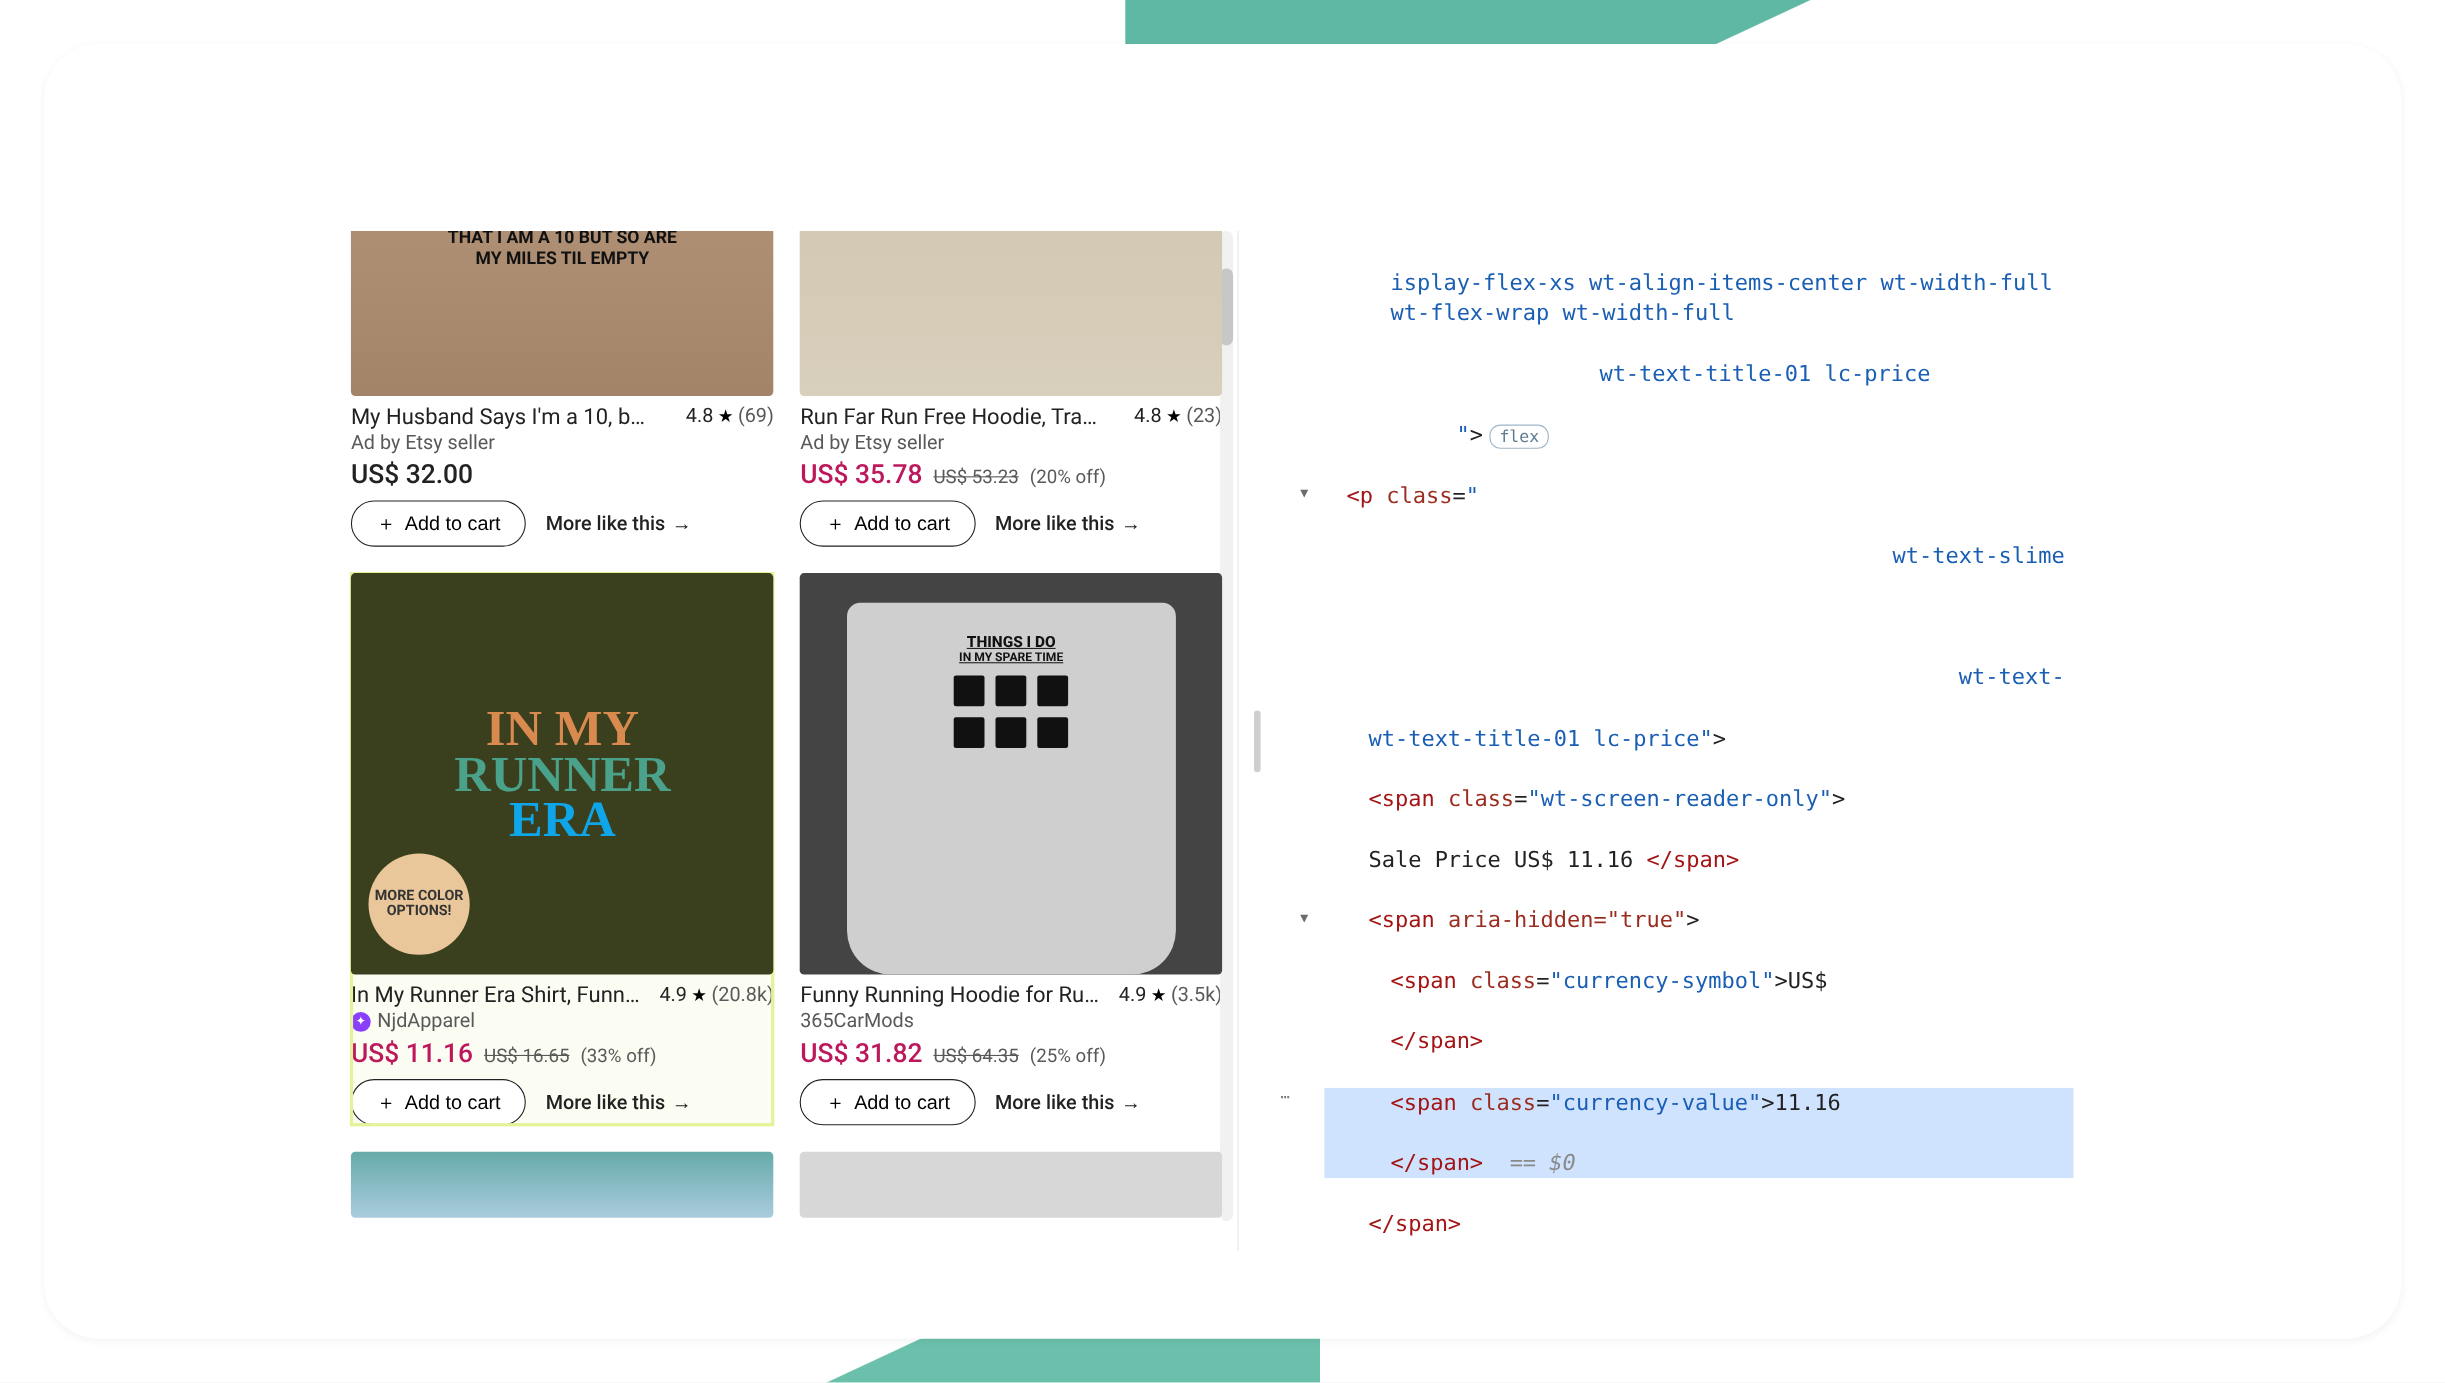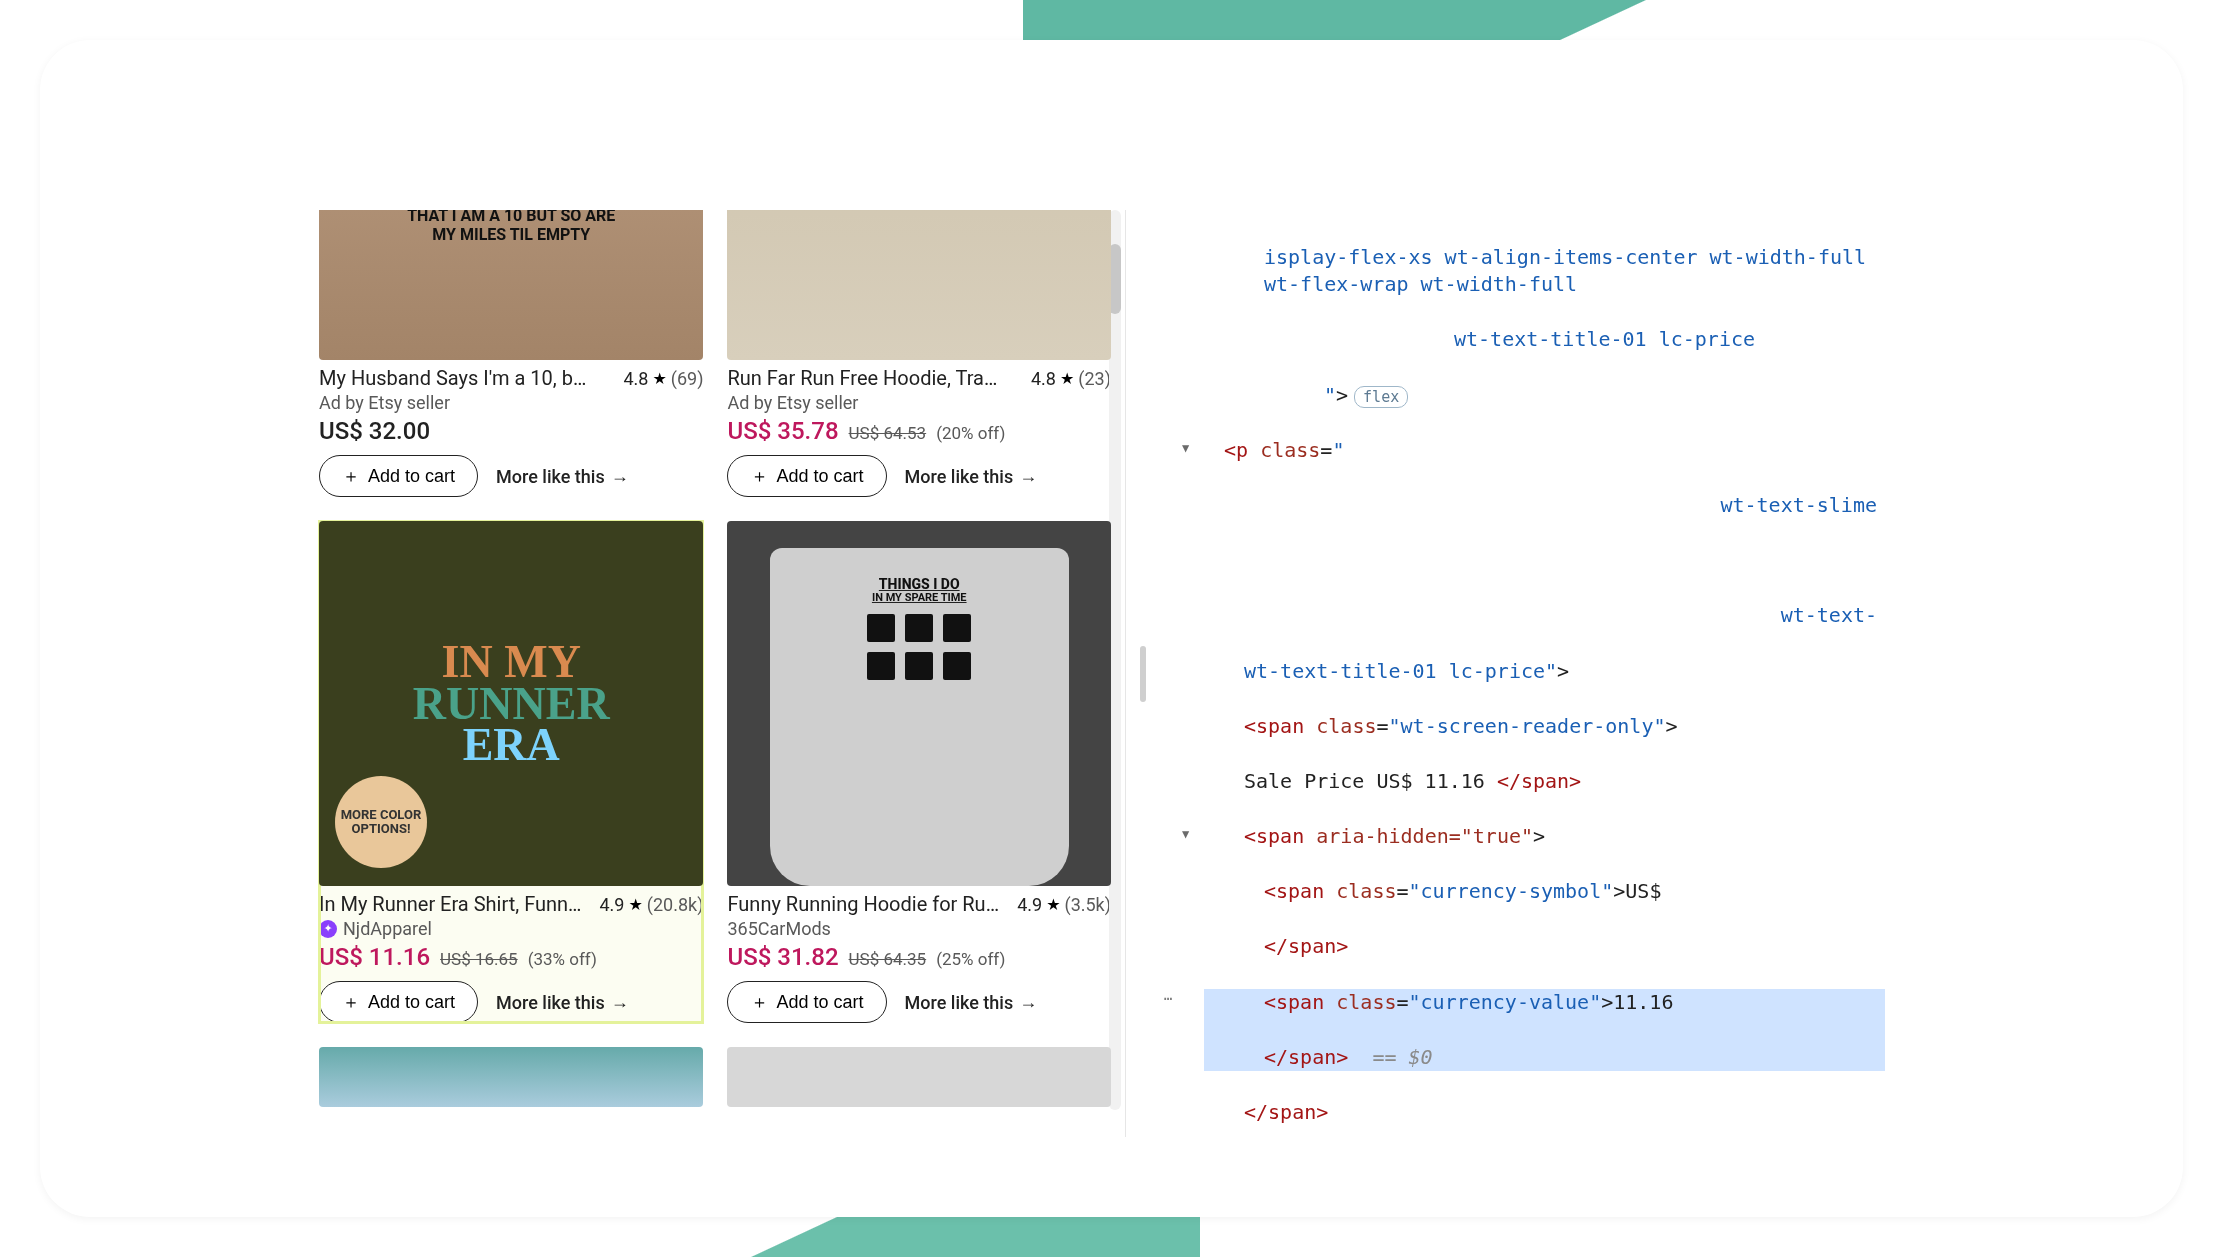--- a/index.html
+++ b/index.html
@@ -168,21 +168,21 @@
   align-items: center;
   gap: 6px;
   cursor: pointer;
 }
 
 .thumb.p1 { background: linear-gradient(#b7987d,#a38468); display:flex;align-items:center;justify-content:center; }
 .thumb.p1 .tee { width:60%;text-align:center;color:#111;font-weight:700;font-size:16px;line-height:1.2;}
 .thumb.p2 { background: linear-gradient(#cfc4ad,#d8cfbc); }
 .thumb.p3 { background: #3a3f1e; display:flex;align-items:center;justify-content:center; position:relative;}
 .thumb.p3 .wavy { font-family: Georgia, serif; font-weight:900; font-size:46px; line-height:0.9; text-align:center;}
-.thumb.p3 .wavy .l1{color:#d98a4f;} .thumb.p3 .wavy .l2{color:#4aa28a;} .thumb.p3 .wavy .l3{color:#7dd3fc;}
+.thumb.p3 .wavy .l1{color:#d98a4f;} .thumb.p3 .wavy .l2{color:#4aa28a;} .thumb.p3 .wavy .l3{color:#0ea5e9;}
 .thumb.p3 .badge{position:absolute;left:16px;bottom:18px;width:92px;height:92px;border-radius:50%;background:#e9c79a;display:flex;align-items:center;justify-content:center;text-align:center;font-size:13px;font-weight:700;color:#333;line-height:1.1;}
 .thumb.p4 { background:#444;display:flex;align-items:flex-end;justify-content:center;text-decoration:underline;}
 .thumb.p4 .hood{width:78%;height:85%;background:#cfcfcf;border-radius:12px 12px 40px 40px;display:flex;flex-direction:column;align-items:center;padding-top:28px;}
 .thumb.p4 .hood .txt{font-size:14px;font-weight:800;color:#111;text-align:center;line-height:1.15;}
 .thumb.p4 .hood .txt small{display:block;font-size:11px;font-weight:700;}
 .thumb.p4 .icons{display:grid;grid-template-columns:repeat(3,28px);gap:10px;margin-top:10px;}
 .thumb.p4 .icons span{display:block;width:28px;height:28px;background:#111;border-radius:2px;}
 .thumb.r3a{background:linear-gradient(#6aa,#acd);} .thumb.r3b{background:#d7d7d7;}
 
 .divider {
@@ -286,21 +286,21 @@
               <div class="prod-title">Run Far Run Free Hoodie, Tra…</div>
               <div class="rating">
                 <span>4.8</span>
                 <span class="star">★</span>
                 <span class="reviews">(23)</span>
               </div>
             </div>
             <div class="seller-line">Ad by Etsy seller</div>
             <div class="price-row">
               <span class="price sale">US$ 35.78</span>
-              <span class="orig-price">US$ 64.53</span>
+              <span class="orig-price">US$ 53.23</span>
               <span class="discount">(20% off)</span>
             </div>
             <div class="actions">
               <button class="btn-add">
                 <span>＋</span>
                 <span>Add to cart</span>
               </button>
               <a class="more-link">
                 <span>More like this</span>
                 <span>→</span>

